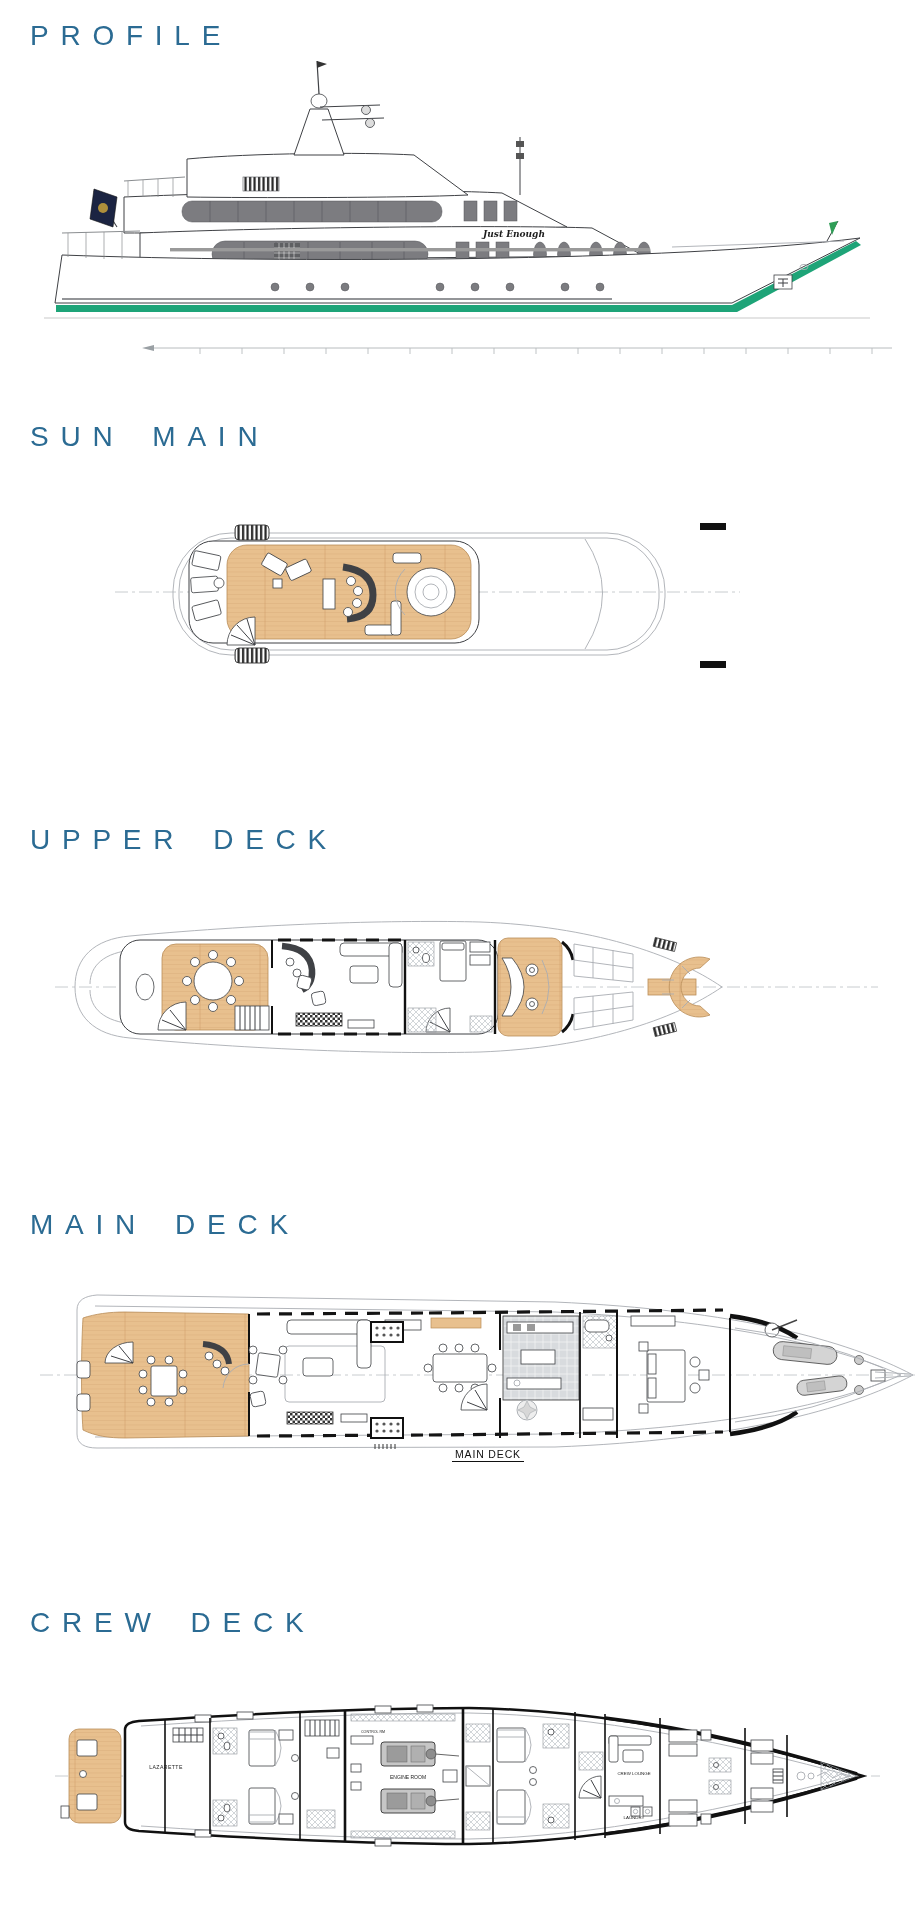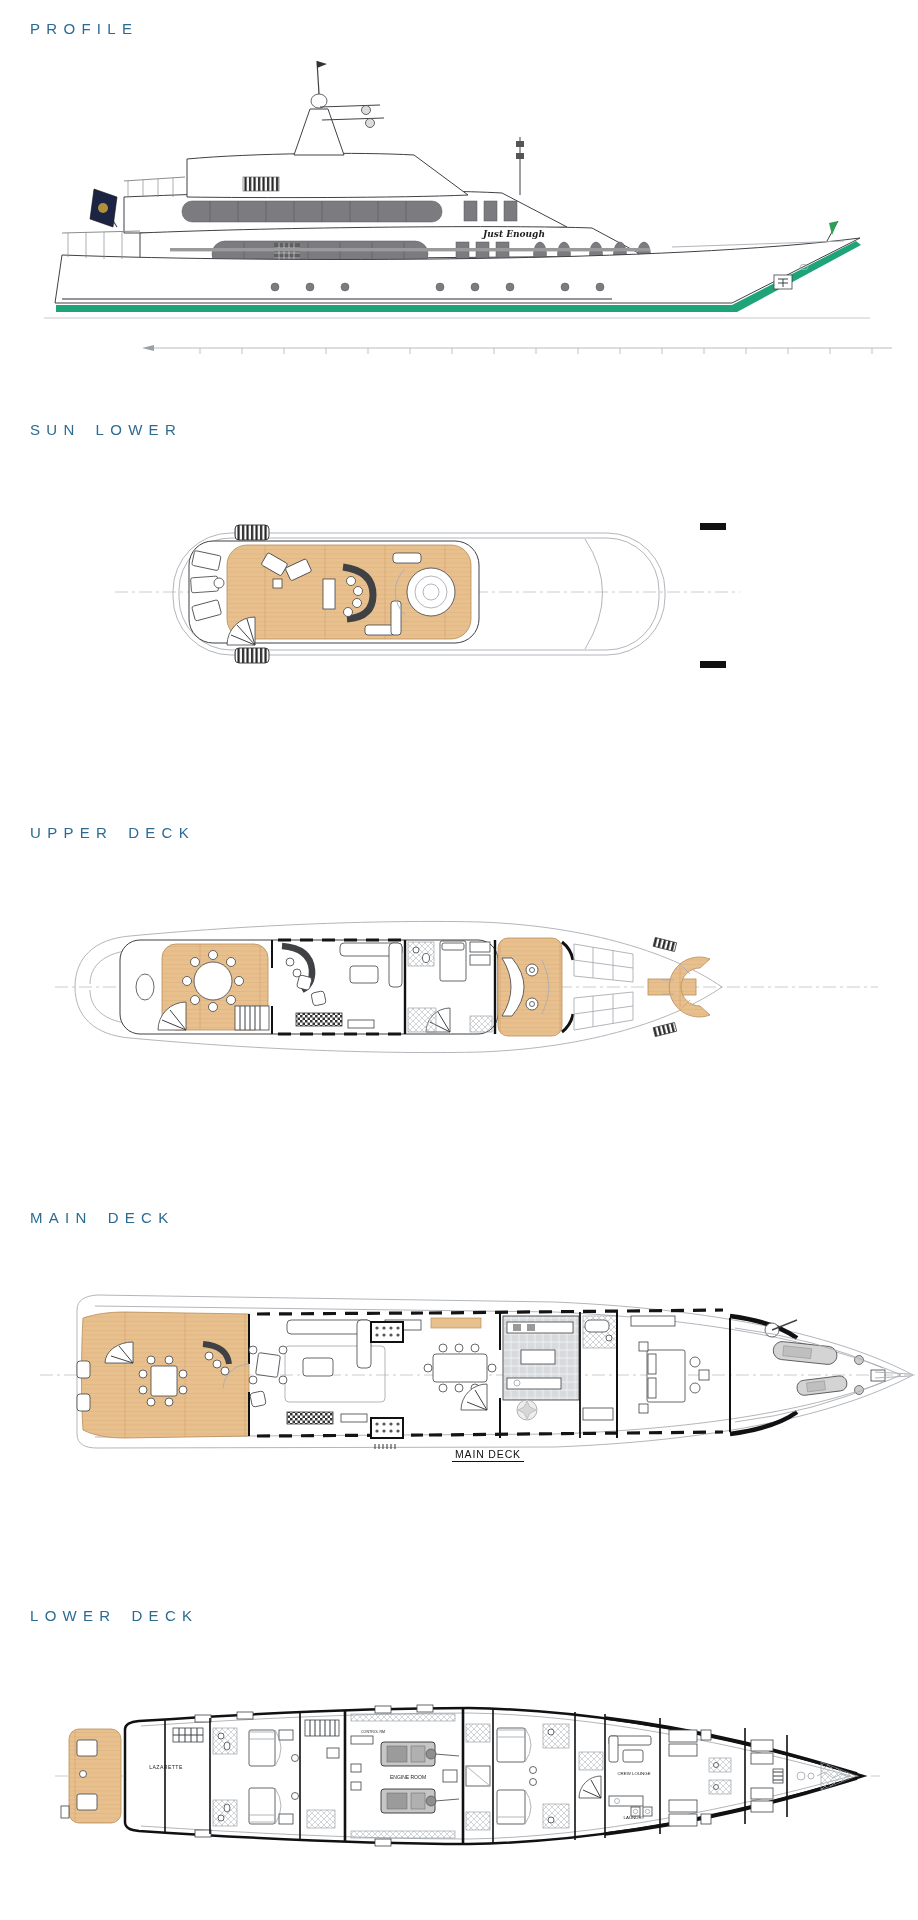--- a/index.html
+++ b/index.html
@@ -1,18 +1,18 @@
 <!DOCTYPE html>
 <html style="--heading: #2b6b93; --wood: #e8c08e; --wood-line: #cf9f69; --waterline-green: #1ea478; --window-gray: #7c7c80; --hull-line: #3f4145; --light-line: #a9adb2; --flag-navy: #1b2442; --flag-green: #2f9e57; --tile-gray: #d8dbde; --black: #111111;"><head>
 <meta charset="utf-8">
 <style>
   *{margin:0;padding:0;box-sizing:border-box}
   html,body{background:#fff}
   .page{position:relative;width:918px;height:1920px;background:#fff;font-family:"Liberation Sans",sans-serif;overflow:hidden}
-  .deck-heading{position:absolute;left:30px;font-size:15px;font-weight:400;letter-spacing:.42em;word-spacing:.3em;color:var(--heading,#2b6b93);white-space:nowrap}
+  .deck-heading{position:absolute;left:30px;font-size:28px;font-weight:400;letter-spacing:.42em;word-spacing:.3em;color:var(--heading,#2b6b93);white-space:nowrap}
   .abs{position:absolute}
   .plan-label{position:absolute;left:452px;top:1448px;font-size:10.5px;letter-spacing:.08em;color:#111;border-bottom:1.4px solid #111;padding:0 3px 1px;font-weight:500}
   svg .ln{stroke:#3f4145;fill:none;stroke-width:1}
   svg .lnf{stroke:#3f4145;fill:#fff;stroke-width:1}
   svg .lt{stroke:#a9adb2;fill:none;stroke-width:.9}
   svg .wht{fill:#fff;stroke:#3f4145;stroke-width:.8}
   svg .win{fill:var(--window-gray,#7c7c80);stroke:#55565a;stroke-width:.5}
   svg .wood{fill:url(#planks);stroke:#b98d58;stroke-width:.8}
   svg .xhp{fill:url(#xh);stroke:#8f959a;stroke-width:.6}
   svg .cl{stroke:#c2c6c9;stroke-width:.9;fill:none;stroke-dasharray:13 4 3 4}
@@ -132,21 +132,21 @@
     </svg>
 
     <svg class="abs" style="left:140px;top:344px" width="762" height="16" viewBox="0 0 762 16">
       <path d="M2,4 L14,1 L14,7 Z" fill="#9aa0a4"></path>
       <line x1="14" y1="4" x2="752" y2="4" stroke="#b8bcbe" stroke-width="1"></line>
       <path d="M60,4 V10 M102,4 V10 M144,4 V10 M186,4 V10 M228,4 V10 M270,4 V10 M312,4 V10 M354,4 V10 M396,4 V10 M438,4 V10 M480,4 V10 M522,4 V10 M564,4 V10 M606,4 V10 M648,4 V10 M690,4 V10 M732,4 V10" stroke="#b8bcbe" stroke-width="0.9"></path>
     </svg>
   </section>
 
   <section>
-    <h2 class="deck-heading" style="top:421px">SUN LOWER</h2>
+    <h2 class="deck-heading" style="top:421px">SUN MAIN</h2>
 
     <svg class="abs" style="left:115px;top:513px" width="625" height="175" viewBox="0 0 625 175">
       <line class="cl" x1="0" y1="79" x2="625" y2="79"></line>
       <rect class="lt" x="58" y="20" width="492" height="122" rx="58" fill="#fff"></rect>
       <rect class="lt" x="64" y="25" width="480" height="112" rx="52" fill="none"></rect>
       <path class="lt" d="M470,26 Q505,79 470,136"></path>
       <rect x="120" y="12" width="34" height="15" rx="4" fill="url(#grill)" stroke="#333" stroke-width="0.9"></rect>
       <rect x="120" y="135" width="34" height="15" rx="4" fill="url(#grill)" stroke="#333" stroke-width="0.9"></rect>
       <rect x="585" y="10" width="26" height="7" fill="#111"></rect>
       <rect x="585" y="148" width="26" height="7" fill="#111"></rect>
@@ -422,21 +422,21 @@
           <circle cx="356" cy="173" r="1.6" fill="#555"></circle>
           <circle cx="363" cy="173" r="1.6" fill="#555"></circle>
         <path d="M340,186 V191 M344,186 V191 M348,186 V191 M352,186 V191 M356,186 V191 M360,186 V191" stroke="#333" stroke-width="1"></path>
       </g>
     </svg>
 
     <div class="plan-label">MAIN DECK</div>
   </section>
 
   <section>
-    <h2 class="deck-heading" style="top:1607px">LOWER DECK</h2>
+    <h2 class="deck-heading" style="top:1607px">CREW DECK</h2>
 
     <svg class="abs" style="left:45px;top:1678px" width="840" height="235" viewBox="0 0 840 235">
       <line class="cl" x1="10" y1="98" x2="835" y2="98"></line>
 
       <g>
         <rect class="wood" x="24" y="51" width="52" height="94" rx="10" stroke="#444"></rect>
         <rect class="wht" x="32" y="62" width="20" height="16" rx="2"></rect>
         <rect class="wht" x="32" y="116" width="20" height="16" rx="2"></rect>
         <circle class="wht" cx="38" cy="96" r="3.5"></circle>
         <rect class="wht" x="16" y="128" width="8" height="12"></rect>

